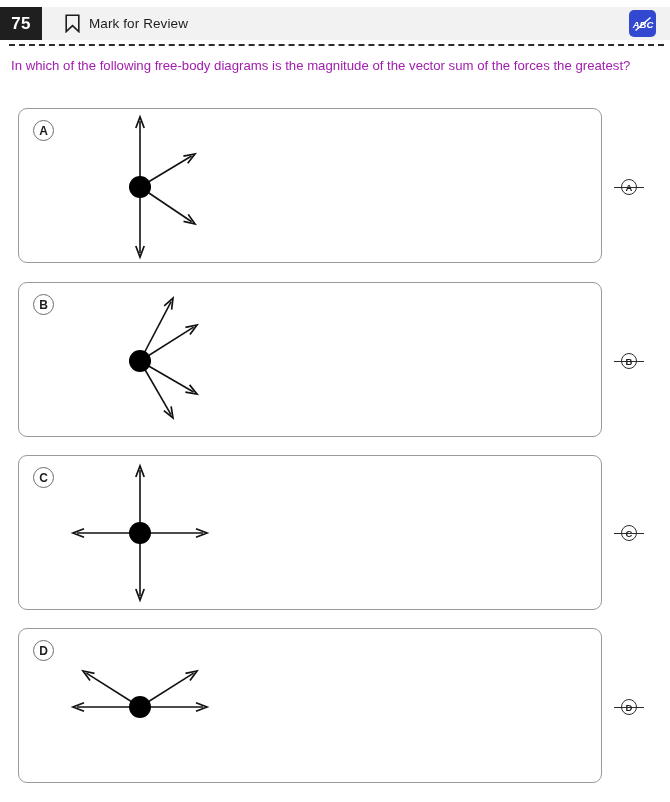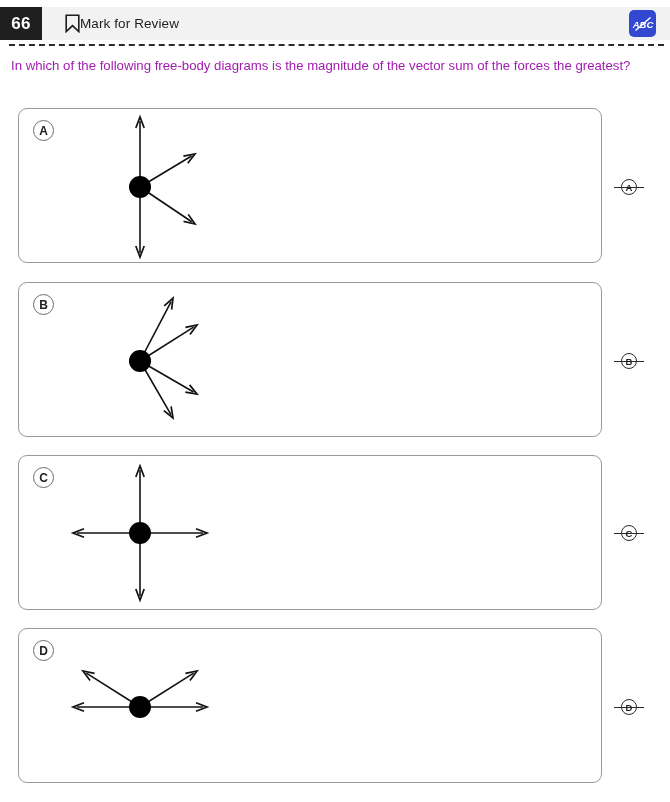--- a/index.html
+++ b/index.html
@@ -34,20 +34,21 @@
     font-size: 17px;
     font-weight: bold;
     display: flex;
     align-items: center;
     justify-content: center;
     letter-spacing: .3px;
   }
   #mark-for-review {
     display: flex;
     align-items: center;
+    gap: 9px;
     margin-left: 23px;
   }
   #mark-for-review .bookmark-wrap {
     width: 15px; height: 19px;
     display: block;
   }
   #mark-review-label {
     font-size: 13.5px;
     color: #1d1d1f;
     letter-spacing: .1px;
@@ -148,21 +149,21 @@
     left: 0; top: 10.5px;
     width: 30px;
     height: 0;
     border-top: 1.3px solid #2b2b2b;
   }
 </style>
 </head>
 <body>
 
 <div id="header-bar">
-  <div id="question-number-badge">66</div>
+  <div id="question-number-badge">75</div>
 
   <div id="mark-for-review">
     <span class="bookmark-wrap">
       <svg width="15" height="19" viewBox="0 0 15 19">
         <path d="M1.2 1.2 H13.8 V17.6 L7.5 11.6 L1.2 17.6 Z" fill="none" stroke="#1d1d1f" stroke-width="1.6" stroke-linejoin="miter"></path>
       </svg>
     </span>
     <span id="mark-review-label">Mark for Review</span>
   </div>
 

